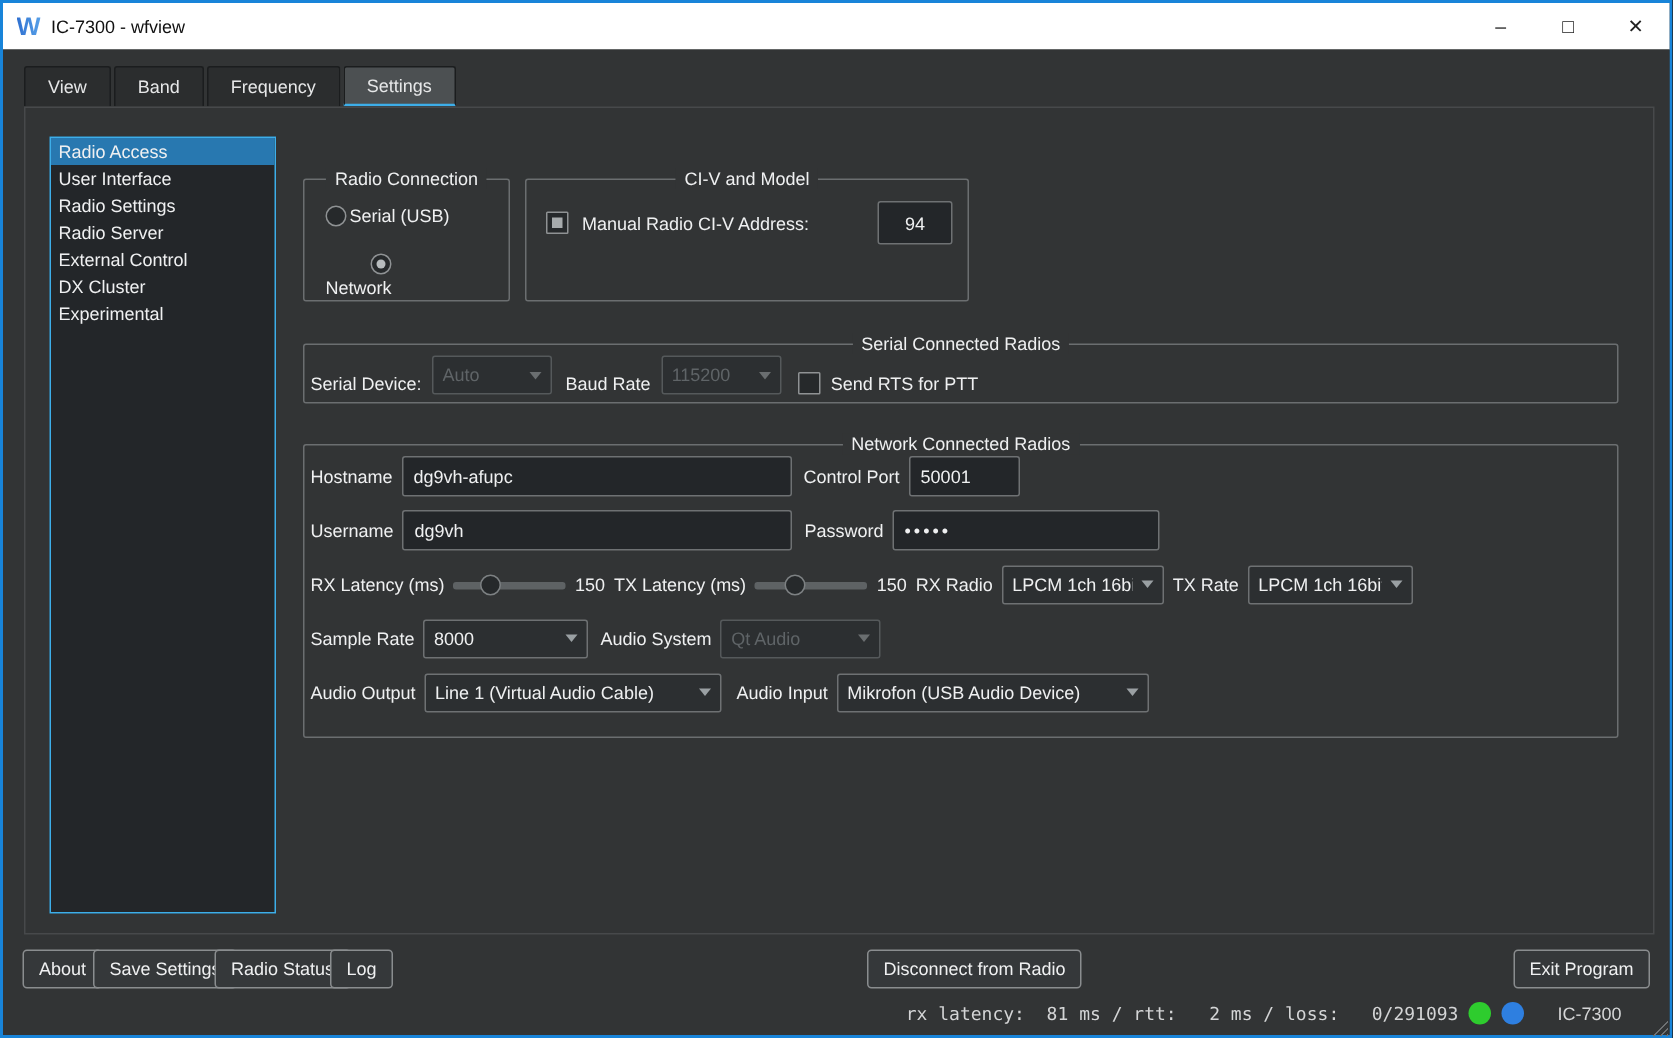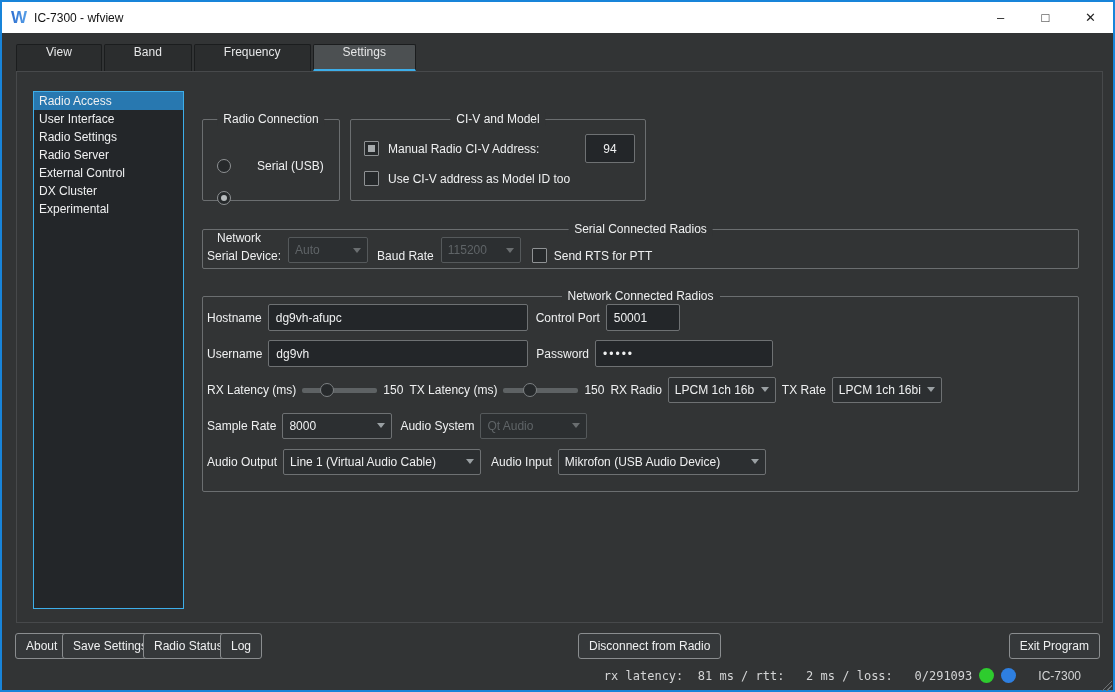--- a/index.html
+++ b/index.html
@@ -27,21 +27,21 @@
     background:linear-gradient(90deg,#2e6fd0,#57a0e8);-webkit-background-clip:text;background-clip:text;-webkit-text-fill-color:transparent;}
   .titlebar .title{font-size:12px;color:#111;}
   .titlebar .spacer{flex:1;}
   .win-btn{width:45px;height:31px;display:flex;align-items:center;justify-content:center;font-size:13px;color:#222;}
 
   
   .main{position:relative;flex:1;background:var(--bg);}
 
   
   .tabbar{position:absolute;left:14px;top:11px;display:flex;}
-  .tab{height:27px;padding:0 29px;display:flex;background:#2b2d2e;border:1px solid #1b1d1e;border-bottom:none;
+  .tab{height:27px;padding:0 15px;display:flex;align-items:center;background:#2b2d2e;border:1px solid #1b1d1e;border-bottom:none;
        color:#e6e7e8;margin-right:2px;border-radius:2px 2px 0 0;}
   .tab.selected{background:#4c5052;border-bottom:2px solid var(--accent);padding-bottom:0;}
 
   
   .pane{position:absolute;left:14px;top:38px;width:1087px;height:552px;border:1px solid #47494b;background:var(--panel);}
 
   
   .sidebar{position:absolute;left:16px;top:19px;width:151px;height:518px;background:var(--field-bg);border:1px solid var(--accent);}
   .side-item{height:18px;line-height:18px;padding-left:5px;color:var(--text);white-space:nowrap;overflow:hidden;}
   .side-item.selected{background:var(--selection);}
@@ -49,21 +49,21 @@
   
   .groupbox{position:absolute;border:1px solid var(--gb-border);border-radius:2px;}
   .gb-title{position:absolute;top:-8px;left:50%;transform:translateX(-50%);background:var(--panel);padding:0 6px;white-space:nowrap;color:var(--text);}
 
   .gb-radio-conn{left:185px;top:47px;width:138px;height:82px;}
   .gb-civ{left:333px;top:47px;width:296px;height:82px;}
   .gb-serial{left:185px;top:157px;width:877px;height:40px;}
   .gb-network{left:185px;top:224px;width:877px;height:196px;}
 
   
-  .radio-row{display:flex;align-items:flex-start;gap:26px;margin-top:22px;}
+  .radio-row{display:flex;align-items:flex-end;gap:2px;}
   .radio{width:14px;height:14px;border-radius:50%;border:1px solid #8f9294;background:#26292b;position:relative;flex:0 0 14px;}
   .radio.checked::after{content:"";position:absolute;left:3px;top:3px;width:6px;height:6px;border-radius:50%;background:#b7bbbd;}
 
   .checkbox{width:15px;height:15px;border:1px solid #8f9294;background:#26292b;border-radius:1px;position:relative;flex:0 0 15px;}
   .checkbox.checked::after{content:"";position:absolute;left:3px;top:3px;width:7px;height:7px;background:#a7abad;}
 
   .field{background:var(--field-bg);border:1px solid var(--field-border);border-radius:2px;height:27px;display:flex;align-items:center;padding:0 7px;color:var(--text);}
 
   .combo{background:#2c2f31;border:1px solid var(--field-border);border-radius:2px;height:26px;display:flex;align-items:center;padding:0 6px;color:var(--text);}
   .combo .val{flex:1;white-space:nowrap;overflow:hidden;}
@@ -166,24 +166,20 @@
 
       <div class="groupbox gb-civ">
         <span class="gb-title">CI-V and Model</span>
         <div class="civ-row1">
           <span class="checkbox checked"></span>
           <span class="lbl">Manual Radio CI-V Address:</span>
           <div class="field civ-addr">
               <span>94</span>
             </div>
         </div>
-        <div class="civ-row2">
-          <span class="checkbox"></span>
-          <span class="lbl">Use CI-V address as Model ID too</span>
-        </div>
       </div>
 
       <div class="groupbox gb-serial">
         <span class="gb-title">Serial Connected Radios</span>
         <div class="serial-row">
           <span class="lbl">Serial Device:</span>
           <div class="combo disabled" style="width:80px;">
             <span class="val">Auto</span>
             <span class="arrow"></span>
           </div>

